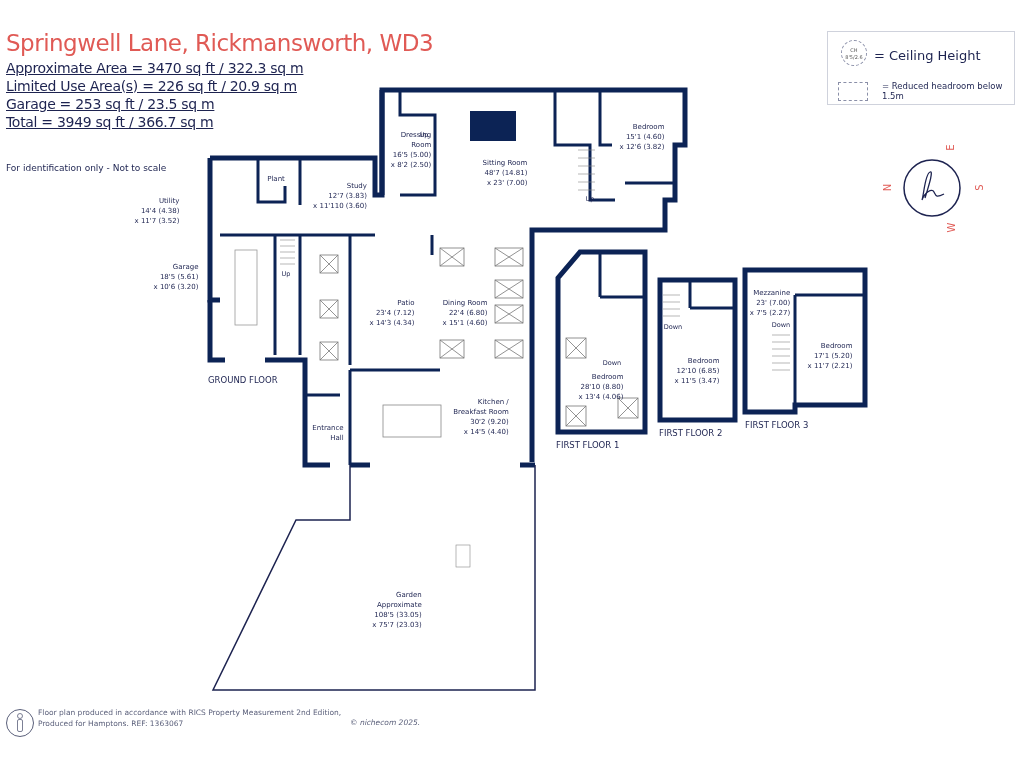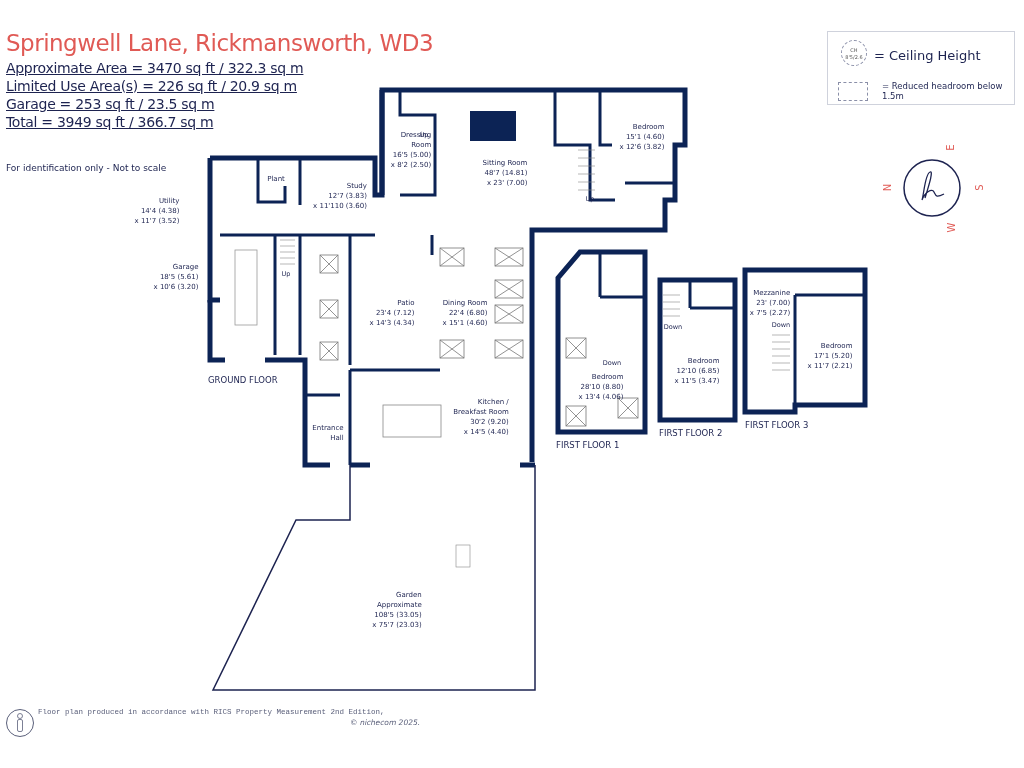--- a/index.html
+++ b/index.html
@@ -9,21 +9,21 @@
   .area-line{left:6px;font-size:14px;color:#1d2350;white-space:nowrap;letter-spacing:-0.3px;text-decoration:underline;}
   .note{left:6px;top:135px;font-size:9px;color:#1d2350;margin-top:28px;}
   .legend{left:827px;top:31px;width:186px;height:72px;border:1px solid #cfd2dc;background:#fff;}
   .legend .ch{position:absolute;left:13px;top:8px;width:26px;height:26px;border:1px dashed #8a8fa8;border-radius:50%;font-size:5px;text-align:center;line-height:7px;padding-top:6px;box-sizing:border-box;color:#555;}
   .legend .rh{position:absolute;left:10px;top:50px;width:28px;height:17px;border:1px dashed #8a8fa8;}
   .legend .t1{position:absolute;left:46px;top:16px;font-size:13px;color:#1d2350;}
   .legend .t2{position:absolute;left:54px;top:49px;font-size:8.5px;color:#1d2350;}
   .plan{left:0;top:0;}
   .room{font-size:7px;text-align:right;color:#1d2350;line-height:10px;white-space:nowrap;transform:translateX(-50%);}
   .floor-label{font-size:8.5px;color:#1d2350;white-space:nowrap;}
-  .footer{left:38px;top:707px;font-size:7.5px;color:#5a5f7a;line-height:11px;white-space:nowrap;font-family:Liberation Mono, monospace;}
+  .footer{left:38px;top:707px;font-size:7.5px;color:#5a5f7a;line-height:11px;white-space:nowrap;}
   .footer-icon{left:6px;top:709px;width:26px;height:26px;border:1px solid #5a5f7a;border-radius:50%;}
   .copy{left:350px;top:718px;font-size:7.5px;color:#5a5f7a;font-style:italic;}
   .compass{left:892px;top:148px;width:80px;height:80px;}
   .cdir{font-size:10px;color:#e05a55;}
 </style>
 </head>
 <body>
 
 <div class="abs title">Springwell Lane, Rickmansworth, WD3</div>
 <div class="abs area-line" style="top:60px">Approximate Area = 3470 sq ft / 322.3 sq m</div>
@@ -231,14 +231,15 @@
 <div class="abs floor-label" style="left:745px;top:420px">FIRST FLOOR 3</div>
 
 <div class="abs footer-icon">
   <svg width="26" height="26" viewBox="0 0 26 26">
       <circle cx="13" cy="6" r="2.5" fill="none" stroke="#5a5f7a" stroke-width="0.8"></circle>
       <rect x="10.5" y="9.5" width="5" height="12" rx="1.5" fill="none" stroke="#5a5f7a" stroke-width="0.8"></rect>
     </svg>
 </div>
 <div class="abs footer">
   <div>Floor plan produced in accordance with RICS Property Measurement 2nd Edition,</div>
+  <div>Produced for Hamptons.   REF:  1363067</div>
 </div>
 <div class="abs copy">© nichecom 2025.</div>
 
 </body></html>

